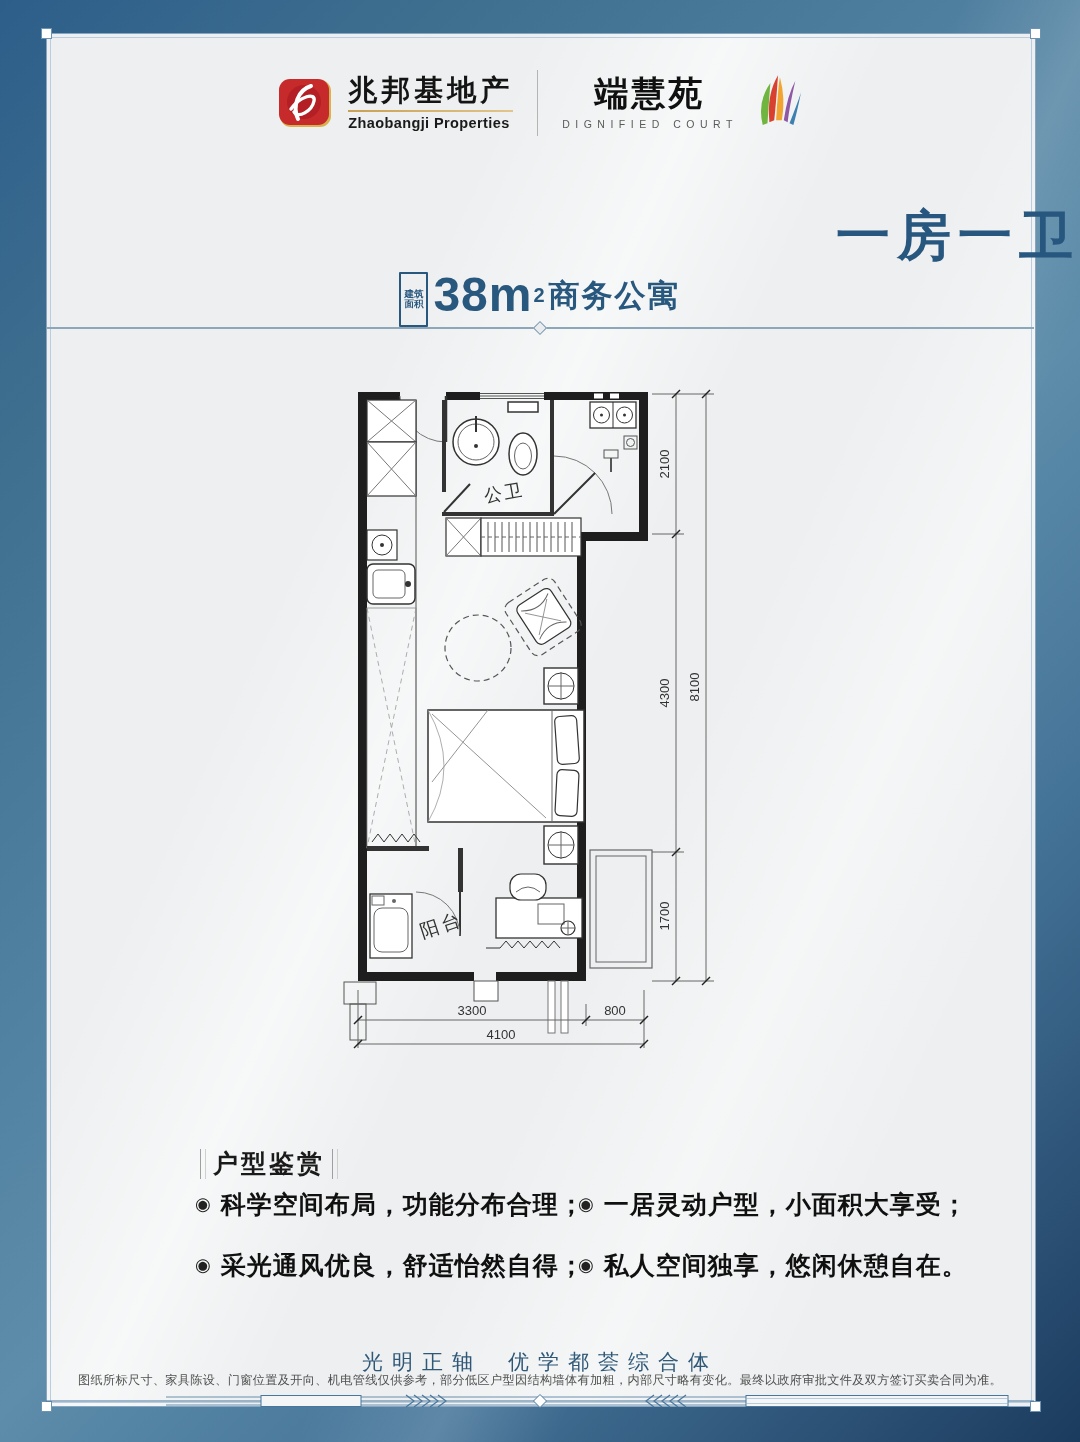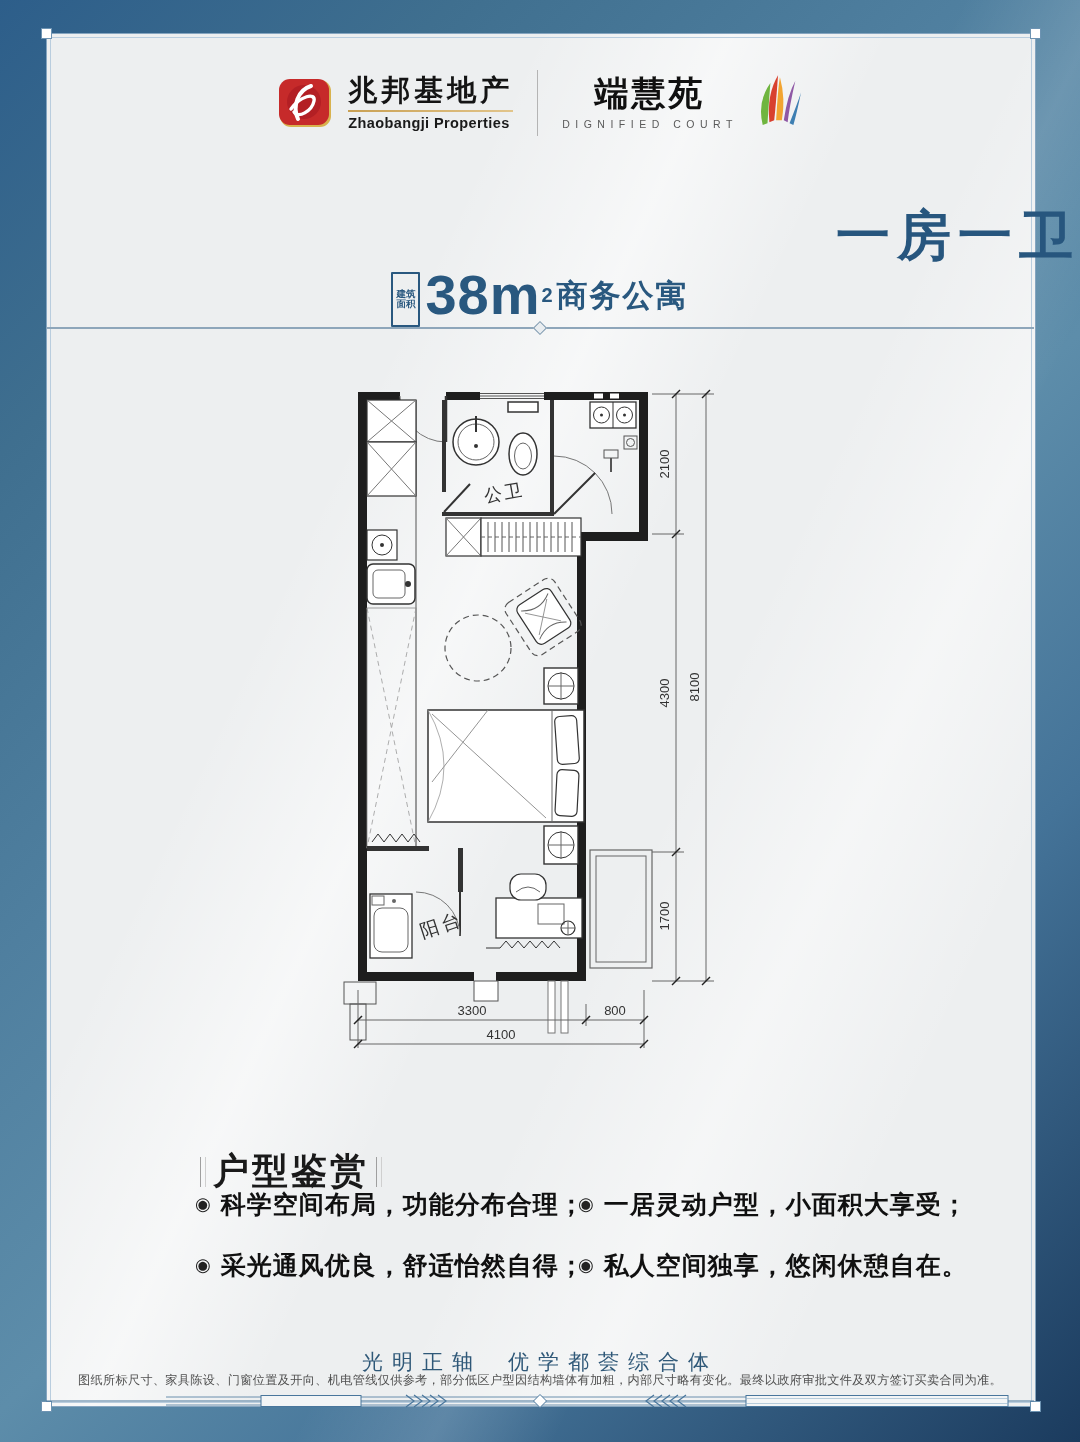--- a/index.html
+++ b/index.html
@@ -30,33 +30,33 @@
   .proj-cn{font-size:34px;font-weight:bold;color:#101010;letter-spacing:3px;line-height:1;}
   .proj-en{font-size:10.5px;color:#5a5a5a;letter-spacing:5.5px;margin-top:8px;}
   .fan{width:46px;height:62px;flex:0 0 auto;margin-left:2px}
 
   
   .title{position:absolute;top:200px;left:0;width:1080px;text-align:right;
     font-size:54px;font-weight:bold;letter-spacing:7px;color:#27567e;}
   .subtitle{position:absolute;top:264px;left:0;width:1080px;display:flex;justify-content:center;align-items:center;color:#29587f;}
   .areatag{border:2px solid #29587f;border-radius:1px;padding:15px 3px;font-size:9.5px;font-weight:bold;
     line-height:1.1;text-align:center;margin-right:5px;margin-top:8px;}
-  .areaval{font-size:56px;font-weight:800;letter-spacing:1px;line-height:1;}
+  .areaval{font-size:48px;font-weight:800;letter-spacing:1px;line-height:1;}
   .areasup{font-size:20px;font-weight:800;vertical-align:14px;margin-left:1px;}
   .areatype{font-size:31px;font-weight:800;letter-spacing:2px;line-height:1;margin-left:4px;}
   .sep{position:absolute;top:327px;left:46px;width:988px;height:2px;background:#8ea6ba;}
   .sep-diamond{position:absolute;top:-4px;left:50%;width:8px;height:8px;transform:translateX(-50%) rotate(45deg);
     background:#e9edf0;border:1px solid #7d98ae;}
 
   
   .plan{position:absolute;left:338px;top:380px;}
 
   
   .feat-head{position:absolute;top:1147px;left:193px;display:flex;align-items:center;
-    font-size:36px;font-weight:bold;color:#1a1a1a;letter-spacing:3px;}
+    font-size:25px;font-weight:bold;color:#1a1a1a;letter-spacing:3px;}
   .hbar{width:4px;height:30px;border-left:1.5px solid #9f9f9f;border-right:1.5px solid #cfcfcf;margin:0 7px;}
   .bullet-row{position:absolute;font-size:25px;font-weight:600;color:#101010;letter-spacing:1px;white-space:nowrap;}
   .bullet-glyph{font-size:18px;color:#222;margin-right:9px;vertical-align:3px;}
   .b1{top:1188px;left:195px}.b2{top:1249px;left:195px}.b3{top:1188px;left:578px}.b4{top:1249px;left:578px}
 
   
   .tagline{position:absolute;top:1348px;left:0;width:1080px;text-align:center;
     font-size:21px;color:#2f5878;letter-spacing:9px;font-weight:500;}
   .tagline .gap{display:inline-block;width:26px;}
   .disclaimer{position:absolute;top:1372px;left:0;width:1080px;text-align:center;

